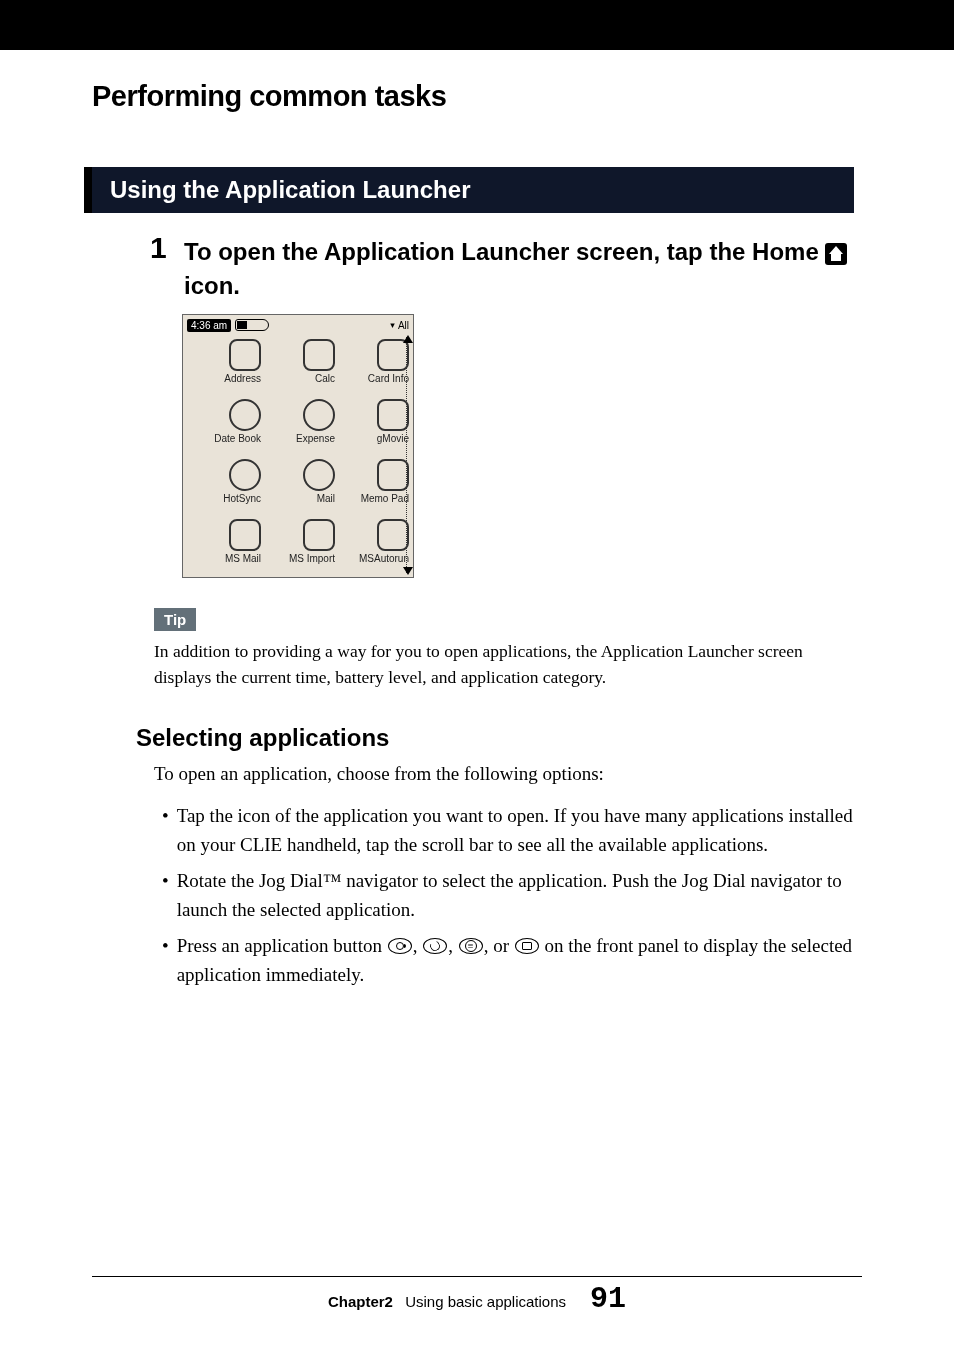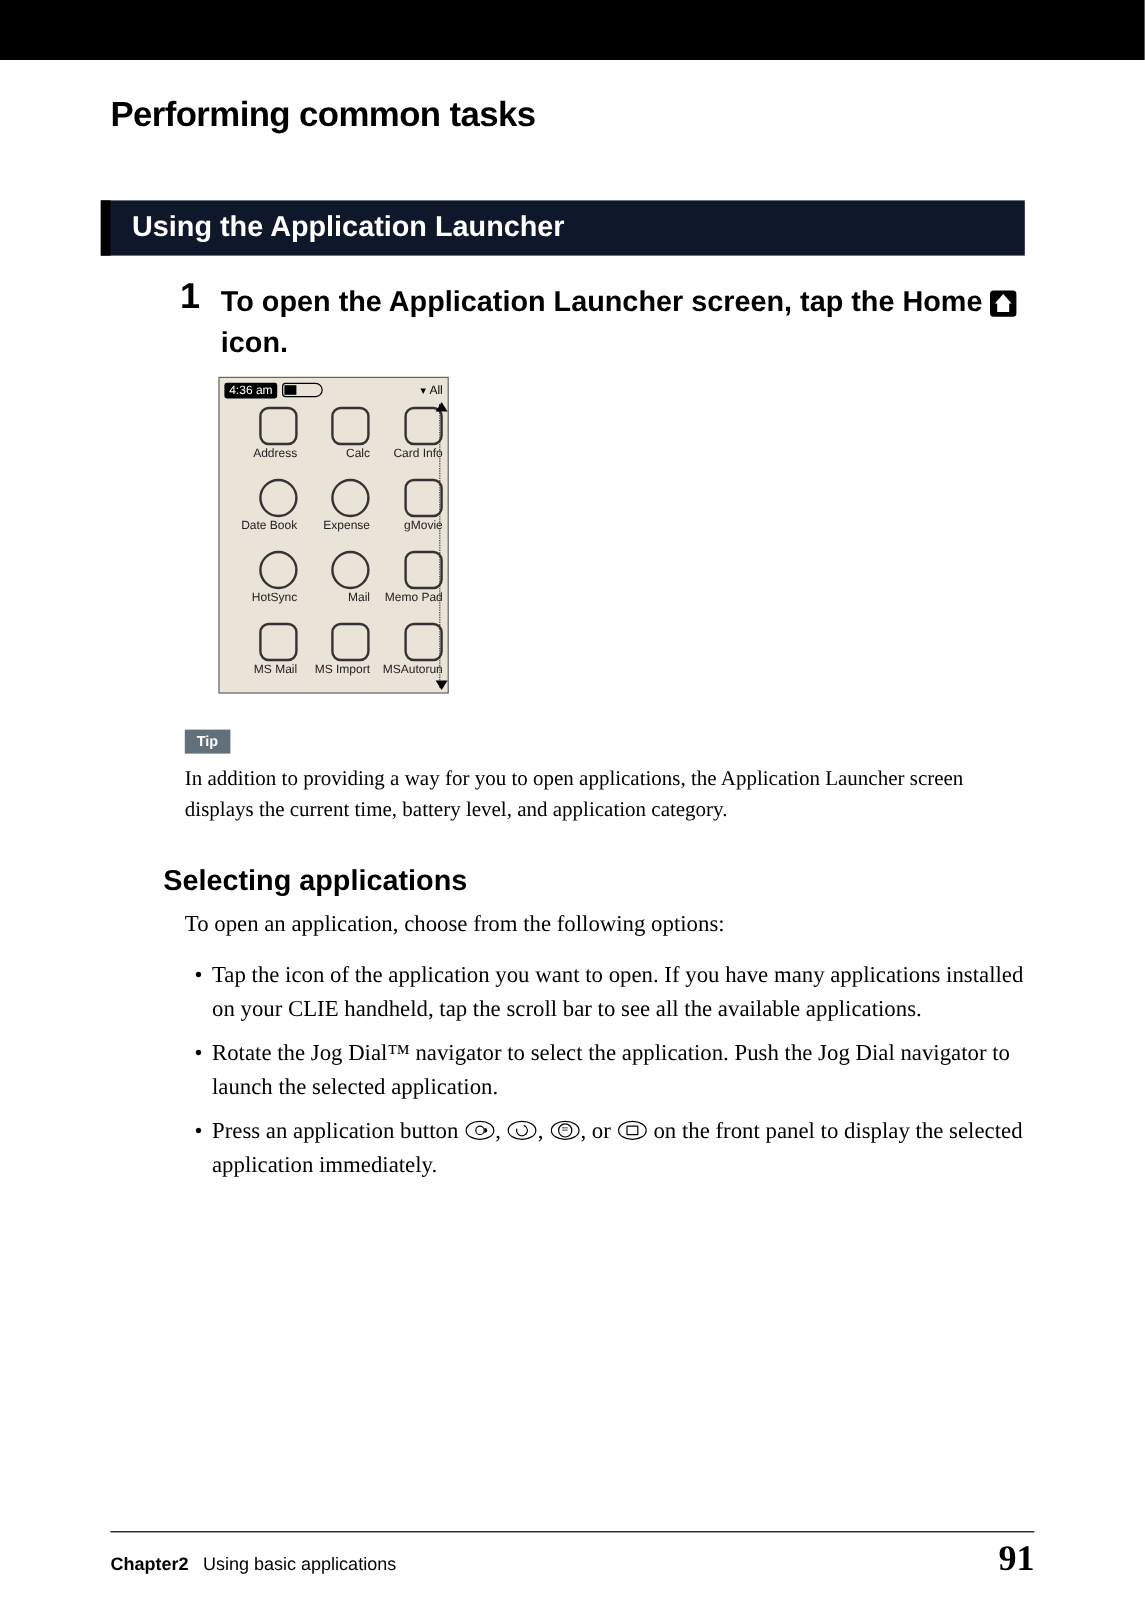--- a/index.html
+++ b/index.html
@@ -104,21 +104,21 @@
     position: absolute;
     left: 6px;
     top: 10px;
     width: 10px;
     height: 8px;
     background: #ffffff;
   }
 
   
   .screenshot {
-    width: 192px;
+    width: 232px;
     height: 264px;
     border: 1px solid #666;
     margin-left: 90px;
     margin-bottom: 30px;
     background: #e9e3d8;
     position: relative;
     font-family: Arial, sans-serif;
   }
   .ss-topbar {
     display: flex;
@@ -220,21 +220,21 @@
     border-right: 5px solid transparent;
     border-top: 8px solid #000;
   }
 
   .tip-label {
     display: inline-block;
     background: #637079;
     color: #ffffff;
     font-family: Arial, sans-serif;
     font-weight: bold;
-    font-size: 12px;
+    font-size: 15px;
     padding: 3px 10px;
     margin-left: 62px;
     margin-bottom: 8px;
   }
   .tip-text {
     font-size: 17.5px;
     line-height: 1.45;
     margin-left: 62px;
     margin-bottom: 34px;
   }
@@ -316,34 +316,34 @@
     bottom: 75px;
     border-top: 1.5px solid #000;
   }
   .footer {
     position: absolute;
     left: 92px;
     right: 92px;
     bottom: 36px;
     display: flex;
     align-items: baseline;
-    justify-content: space-between;
+    justify-content: center;
     font-family: Arial, sans-serif;
     gap: 24px;
   }
   .footer-left {
     font-size: 15px;
   }
   .footer-left .chapter {
     font-weight: 900;
     font-family: "Arial Black", Arial, sans-serif;
     margin-right: 8px;
   }
   .footer-right {
-    font-family: Liberation Serif, serif;
+    font-family: Liberation Mono, monospace;
     font-weight: 900;
     font-size: 30px;
   }
 </style>
 </head>
 <body>
 
 <div class="page">
   <div class="top-bar"></div>
 

